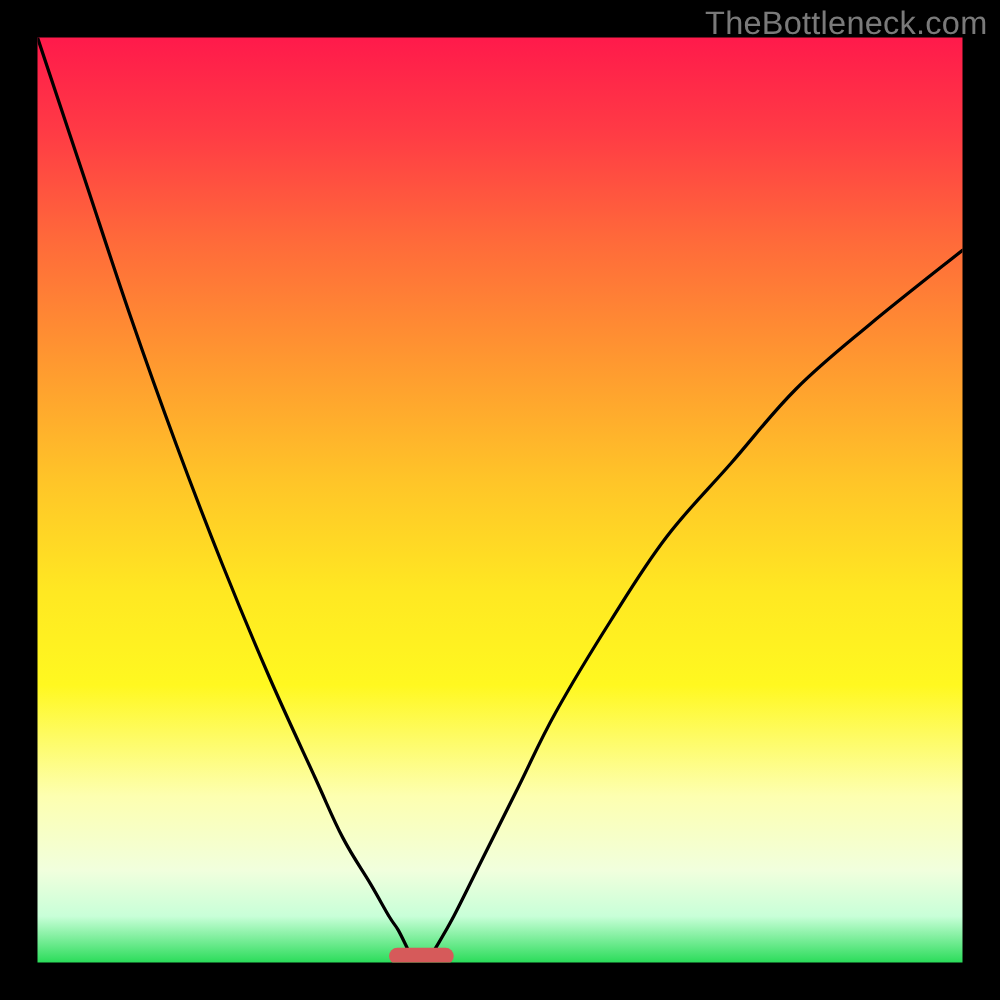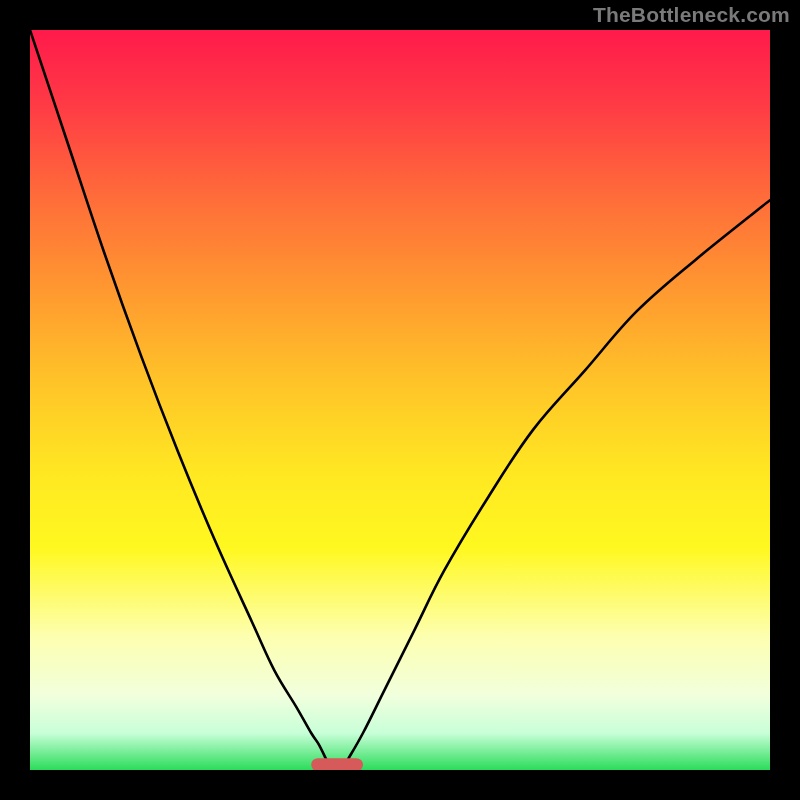--- a/index.html
+++ b/index.html
@@ -37,24 +37,24 @@
     left: 0;
     top: 0;
     width: 740px;
     height: 740px;
     pointer-events: none;
   }
   .watermark {
     position: absolute;
     top: 3px;
     right: 10px;
-    font-size: 21px;
+    font-size: 26px;
     color: #7a7a7a;
     letter-spacing: 0.2px;
-    font-weight: 700;
+    font-weight: 400;
   }
 </style>
 </head>
 <body>
 
 <div class="frame">
   <svg class="plot-svg" viewBox="0 0 740 740">
     <g id="curve-group">
         <path d="M 0 0 C 6.66 19.98, 23.68 71.03999999999999, 37 111 C 50.32 150.96, 60.68 183.372, 74 222 C 87.32 260.628, 97.68 289.63599999999997, 111 325.59999999999997 C 124.32 361.56399999999996, 134.68 388.5, 148 421.8 C 161.32 455.1, 171.68 479.96400000000006, 185 510.6 C 198.32 541.236, 211.344 568.69, 222 592 C 232.656 615.31, 236.20800000000003 624.782, 244.20000000000002 640.1 C 252.192 655.418, 259.74 665.778, 266.4 677.1 C 273.05999999999995 688.422, 277.204 696.34, 281.2 703 C 285.19599999999997 709.66, 285.93600000000004 709.438, 288.6 714.1 C 291.264 718.7620000000001, 294.668 726.236, 296 728.9" fill="none" stroke="#000000" stroke-width="2.6" stroke-linecap="round"></path>
         <path d="M 318.2 728.9 C 320.864 724.2379999999999, 326.34 715.654, 333 703 C 339.66 690.346, 345.876 677.248, 355.2 658.6 C 364.524 639.952, 374.144 620.712, 384.8 599.4 C 395.456 578.088, 401.08000000000004 564.176, 414.40000000000003 540.2 C 427.72 516.224, 442.81600000000003 491.508, 458.8 466.2 C 474.784 440.892, 485.88400000000007 422.24399999999997, 503.20000000000005 399.59999999999997 C 520.5160000000001 376.95599999999996, 536.352 361.712, 555 340.4 C 573.648 319.08799999999997, 586.8199999999999 301.17999999999995, 606.8 281.2 C 626.78 261.22, 642.024 249.38000000000005, 666 229.40000000000003 C 689.976 209.42000000000002, 726.68 180.85599999999994, 740 170.19999999999993" fill="none" stroke="#000000" stroke-width="2.6" stroke-linecap="round"></path>

